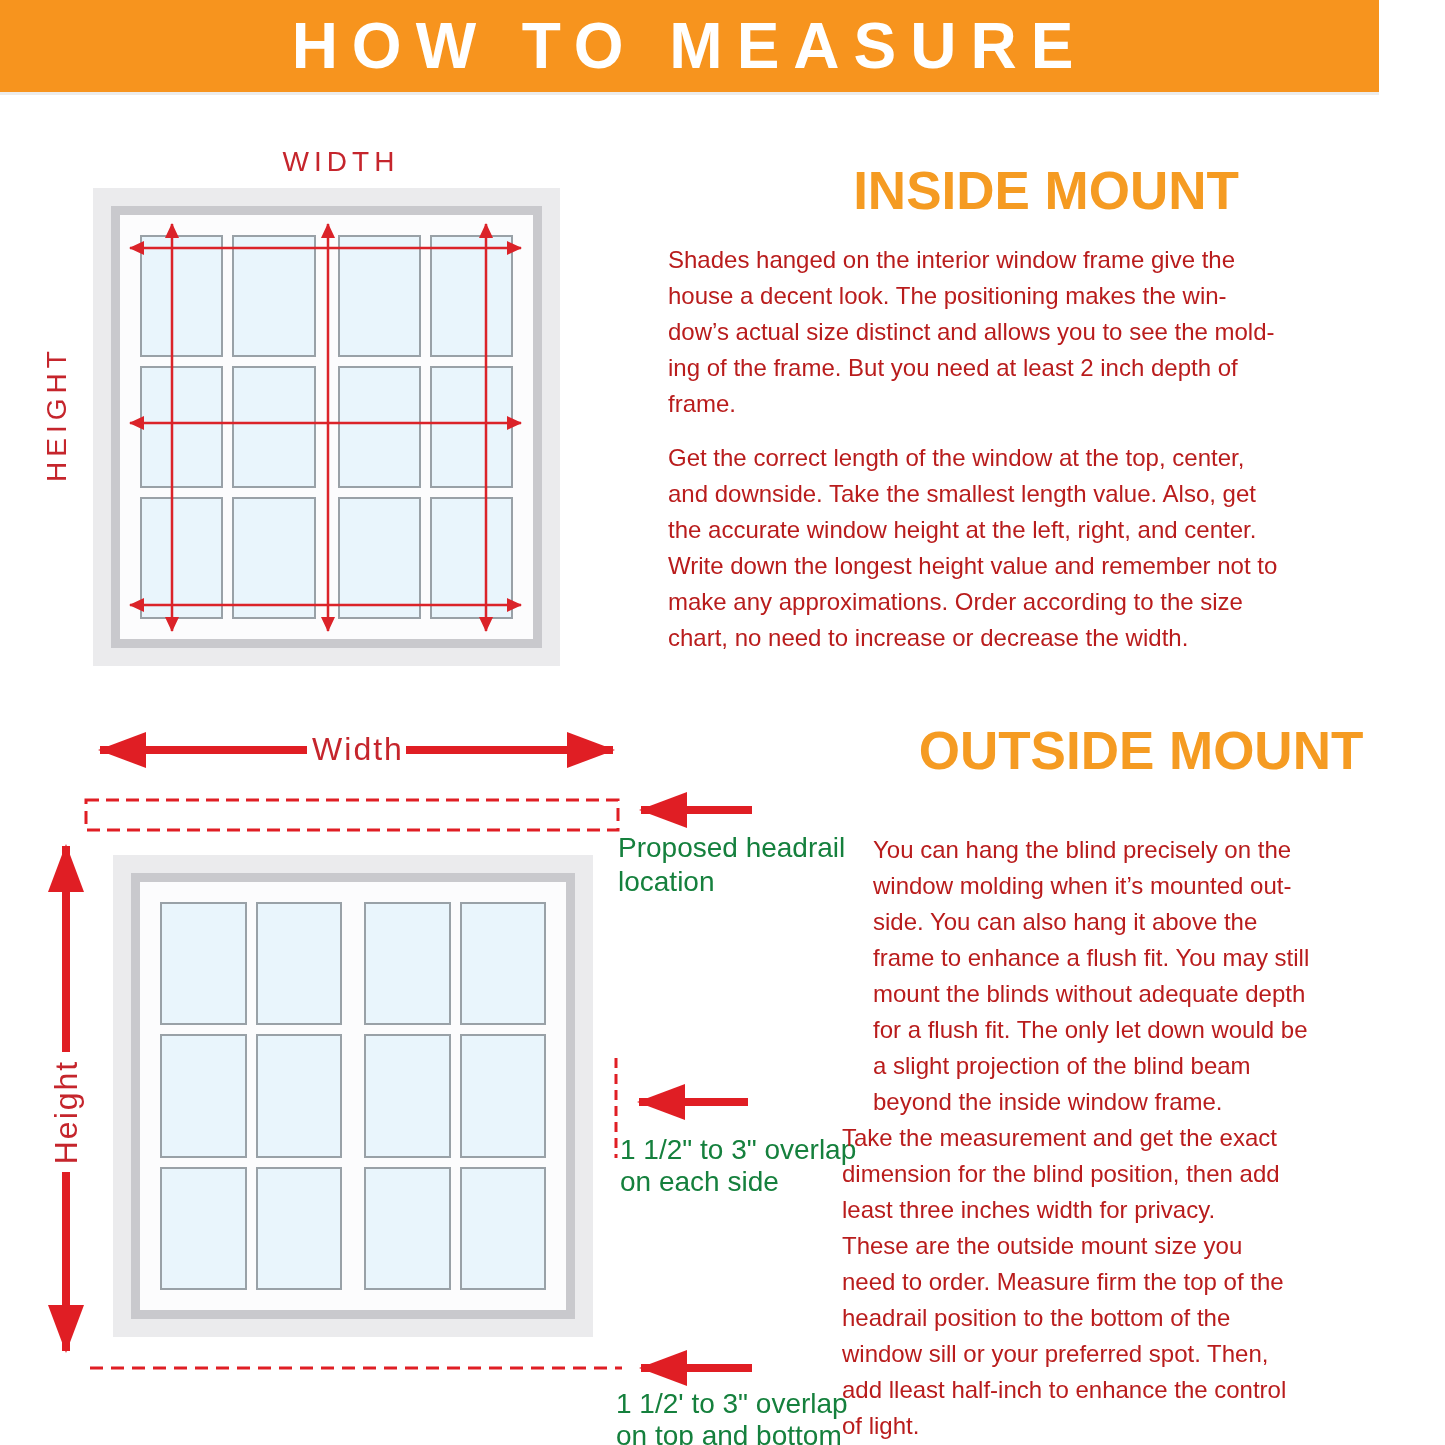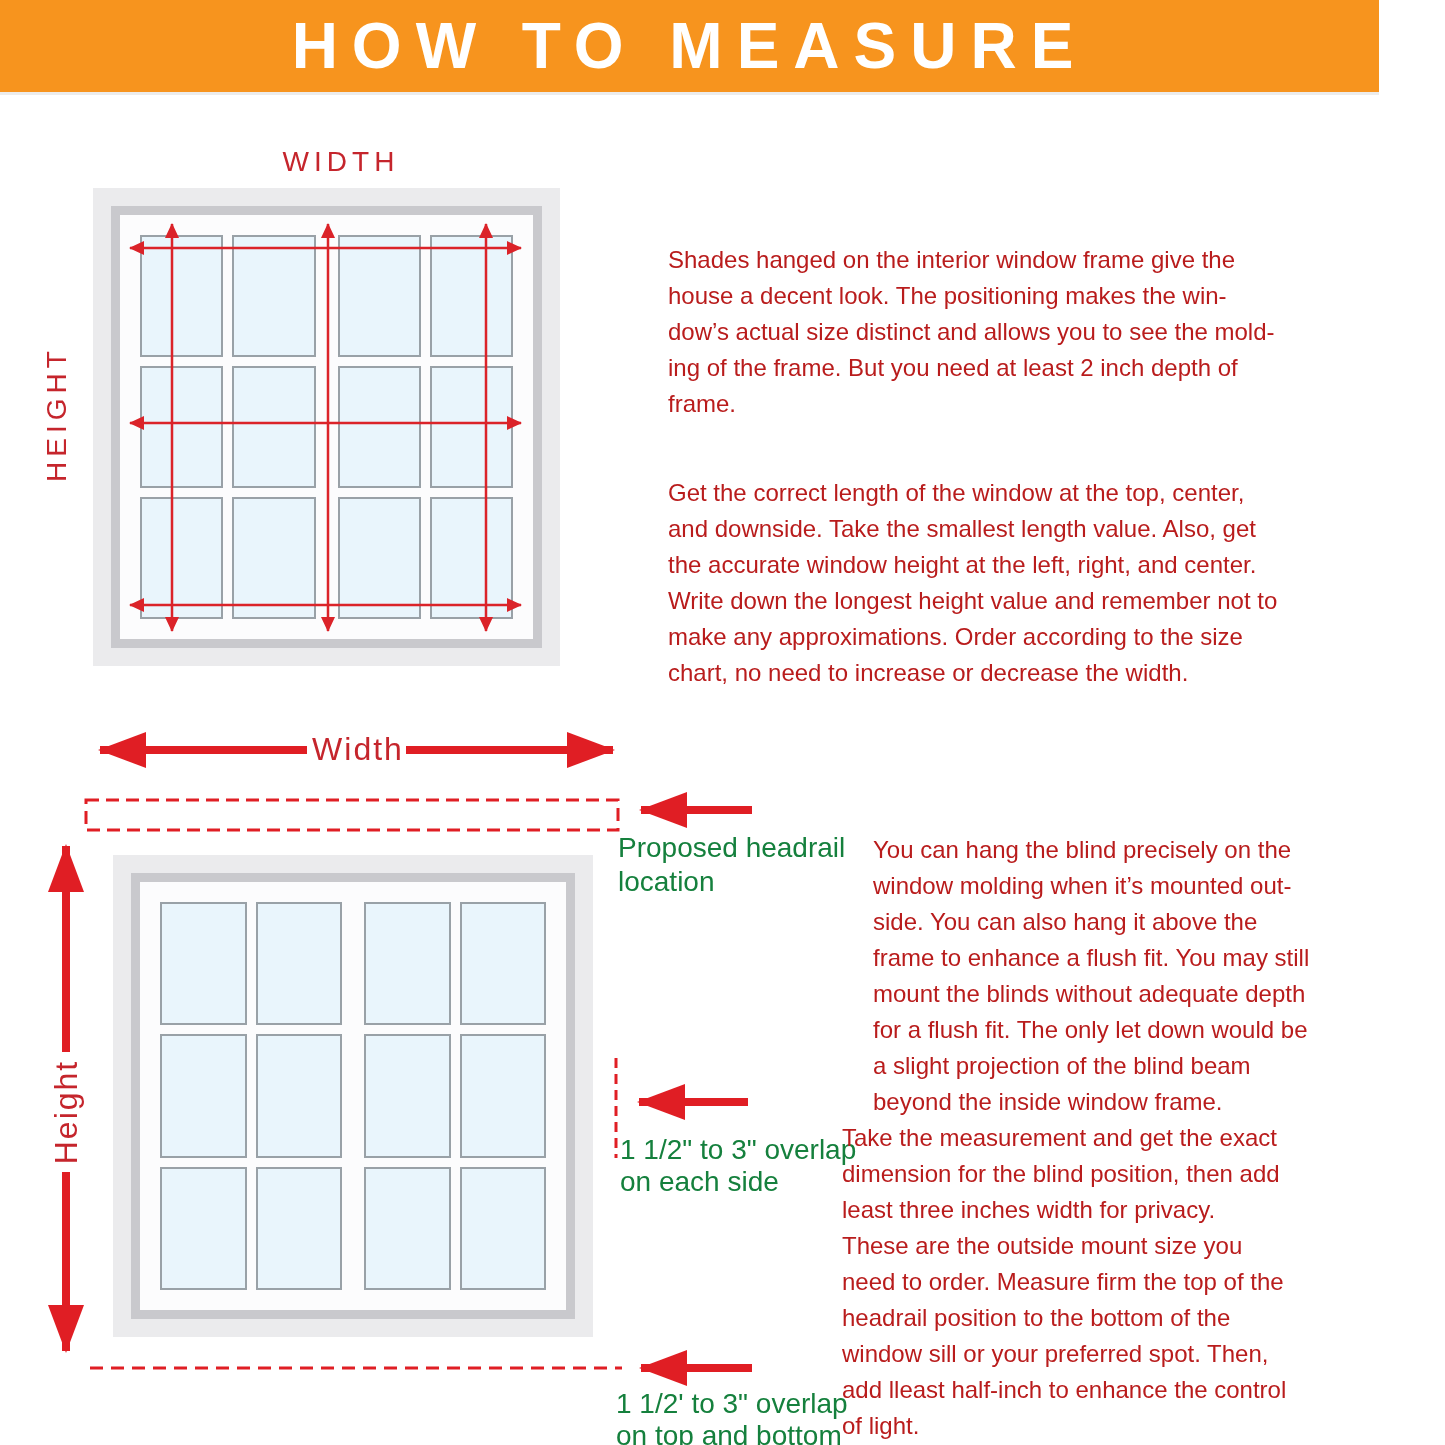--- a/index.html
+++ b/index.html
@@ -43,21 +43,21 @@
   .mount-heading{
     position:absolute;transform:translateX(-50%);
     color:#F59B22;font-size:53px;font-weight:700;white-space:nowrap;
   }
   .heading-inside{left:1046px;top:160px;}
   .heading-outside{left:1141px;top:720px;}
   .body-para{
     position:absolute;color:#b91c1c;font-size:24px;line-height:36px;white-space:pre;
   }
   .para-inside-1{left:668px;top:242px;}
-  .para-inside-2{left:668px;top:475px;}
+  .para-inside-2{left:668px;top:440px;}
   .para-outside-1{left:873px;top:800px;margin-top:32px;}
   .para-outside-2{left:842px;top:1120px;}
   
   .overlay{position:absolute;left:0;top:0;pointer-events:none;}
 </style>
 </head>
 <body>
 
 <div class="canvas">
 
@@ -157,32 +157,34 @@
 
   <div class="red-label lbl-height-mixed">Height</div>
 
   <div class="red-note note-headrail">Proposed headrail
 location</div>
   <div class="red-note note-side">1 1/2" to 3" overlap
 on each side</div>
   <div class="red-note note-bottom">1 1/2' to 3" overlap
 on top and bottom</div>
 
+  <div class="mount-heading heading-inside">INSIDE MOUNT</div>
   <div class="body-para para-inside-1">Shades hanged on the interior window frame give the
 house a decent look. The positioning makes the win-
 dow’s actual size distinct and allows you to see the mold-
 ing of the frame. But you need at least 2 inch depth of
 frame.</div>
   <div class="body-para para-inside-2">Get the correct length of the window at the top, center,
 and downside. Take the smallest length value. Also, get
 the accurate window height at the left, right, and center.
 Write down the longest height value and remember not to
 make any approximations. Order according to the size
 chart, no need to increase or decrease the width.</div>
 
+  <div class="mount-heading heading-outside">OUTSIDE MOUNT</div>
   <div class="body-para para-outside-1">You can hang the blind precisely on the
 window molding when it’s mounted out-
 side. You can also hang it above the
 frame to enhance a flush fit. You may still
 mount the blinds without adequate depth
 for a flush fit. The only let down would be
 a slight projection of the blind beam
 beyond the inside window frame.</div>
   <div class="body-para para-outside-2">Take the measurement and get the exact
 dimension for the blind position, then add

